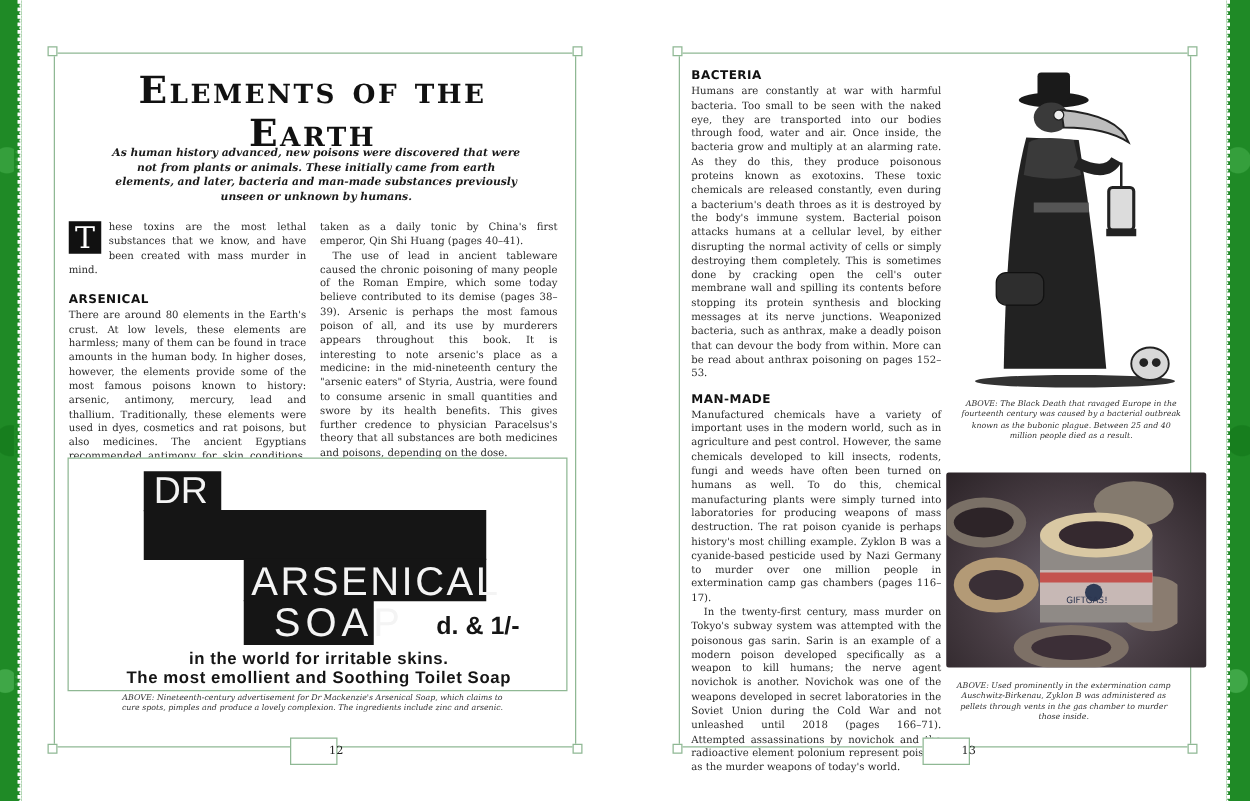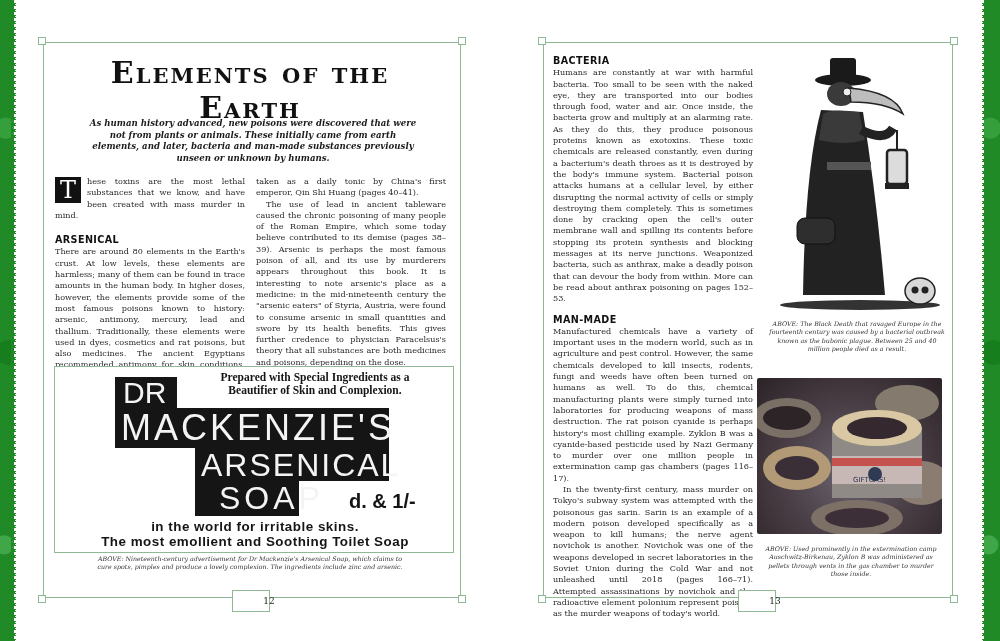--- a/index.html
+++ b/index.html
@@ -61,21 +61,21 @@
 
   
   .ad { position: absolute; left: 54px; top: 366px; width: 400px; height: 187px; border: 1.5px solid #8fb894; background: #fff; }
   .ad .blk { position: absolute; background: #151515; }
   .ad .wtxt { position: absolute; color: #f4f4f4; font-family: "Liberation Sans", sans-serif; }
   .ad .btxt { position: absolute; color: #151515; font-family: "Liberation Sans", sans-serif; font-weight: bold; }
   .caption { position: absolute; font-style: italic; font-size: 6.3px; line-height: 8.4px; text-align: center; color: #333; }
 
   
   .plague { position: absolute; left: 775px; top: 50px; width: 170px; height: 265px; }
-  .cans { position: absolute; left: 757px; top: 378px; width: 185px; height: 156px; overflow: hidden; border-radius: 2px;
+  .cans { position: absolute; left: 757px; top: 378px; width: 208px; height: 156px; overflow: hidden; border-radius: 2px;
     background: radial-gradient(ellipse at 50% 60%, #6b6470 0%, #4a3f46 50%, #2b2327 100%); }
 </style>
 </head>
 <body>
 
 <div class="edge left">
     <div class="mottle"></div>
   </div>
 <div class="edge right">
     <div class="mottle"></div>
@@ -99,30 +99,25 @@
   <div class="heading" style="clear:both; padding-top:6px;">ARSENICAL</div>
   <p>There are around 80 elements in the Earth's crust. At low levels, these elements are harmless; many of them can be found in trace amounts in the human body. In higher doses, however, the elements provide some of the most famous poisons known to history: arsenic, antimony, mercury, lead and thallium. Traditionally, these elements were used in dyes, cosmetics and rat poisons, but also medicines. The ancient Egyptians recommended antimony for skin conditions, while mercury was used in pharmaceutical pills, such as laxatives, well into the 1970s. Mercury was also</p>
 </div>
 
 <div class="col" style="left:256px; top:176px; width:190px;">
   <p>taken as a daily tonic by China's first emperor, Qin Shi Huang (pages 40–41).</p>
   <p class="ind">The use of lead in ancient tableware caused the chronic poisoning of many people of the Roman Empire, which some today believe contributed to its demise (pages 38–39). Arsenic is perhaps the most famous poison of all, and its use by murderers appears throughout this book. It is interesting to note arsenic's place as a medicine: in the mid-nineteenth century the "arsenic eaters" of Styria, Austria, were found to consume arsenic in small quantities and swore by its health benefits. This gives further credence to physician Paracelsus's theory that all substances are both medicines and poisons, depending on the dose.</p>
 </div>
 
 <div class="ad">
-  <div class="btxt" style="left:125px; top:4px; width:270px; text-align:center; font-family:'Liberation Serif',serif; font-size:11.5px; line-height:13px;">
-    <div>Prepared with Special Ingredients as a</div>
-    <div>Beautifier of Skin and Complexion.</div>
-  </div>
   <div class="blk" style="left:60px; top:10px; width:62px; height:32px;"></div>
   <div class="blk" style="left:60px; top:41px; width:274px; height:40px;"></div>
   <div class="blk" style="left:140px; top:80px; width:194px; height:34px;"></div>
   <div class="blk" style="left:140px; top:113px; width:104px; height:36px;"></div>
   <div class="wtxt" style="left:68px; top:11px; font-size:30px; line-height:30px;">DR</div>
-  <div class="wtxt" style="left:66px; top:43px; font-size:36px; line-height:36px; letter-spacing:3px;">MACKENZIE'S</div>
   <div class="wtxt" style="left:146px; top:82px; font-size:32px; line-height:32px; letter-spacing:2px;">ARSENICAL</div>
   <div class="wtxt" style="left:164px; top:114px; font-size:32px; line-height:34px; letter-spacing:4px;">SOAP</div>
   <div class="btxt" style="left:294px; top:123px; font-size:20px;">d. &amp; 1/-</div>
   <div class="btxt" style="left:10px; top:152px; width:380px; text-align:center; font-size:13.4px; line-height:15px; letter-spacing:.5px;">
     <div>in the world for irritable skins.</div>
     <div>The most emollient and Soothing Toilet Soap</div>
   </div>
 </div>
 <p class="caption" style="left:90px; top:555px; width:320px;">ABOVE: Nineteenth-century advertisement for Dr Mackenzie's Arsenical Soap, which claims to cure spots, pimples and produce a lovely complexion. The ingredients include zinc and arsenic.</p>
 

